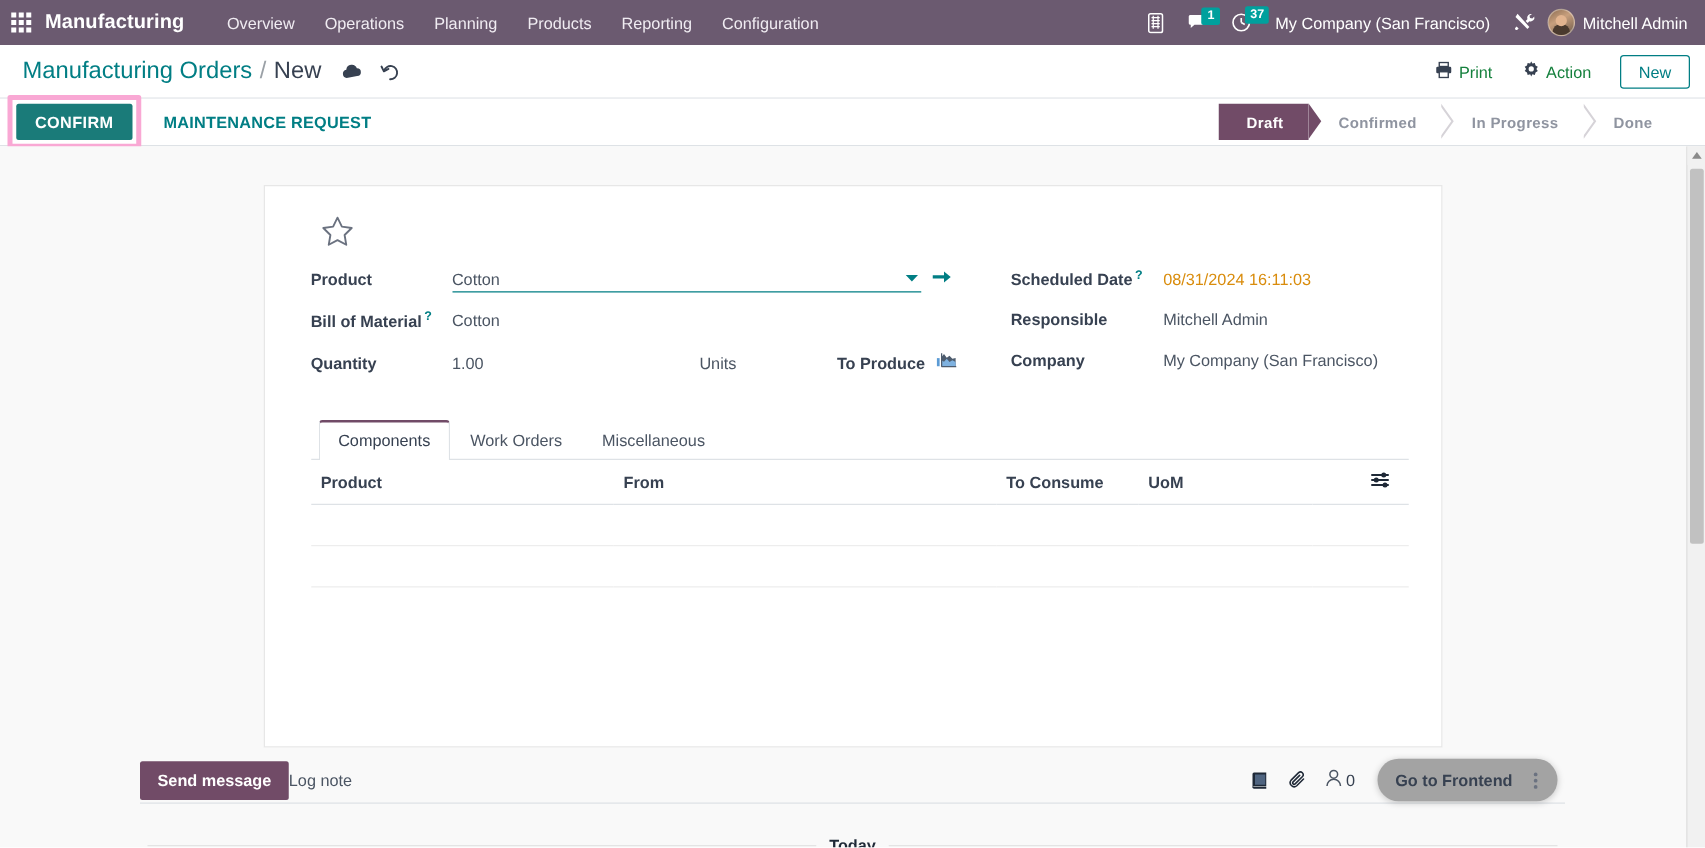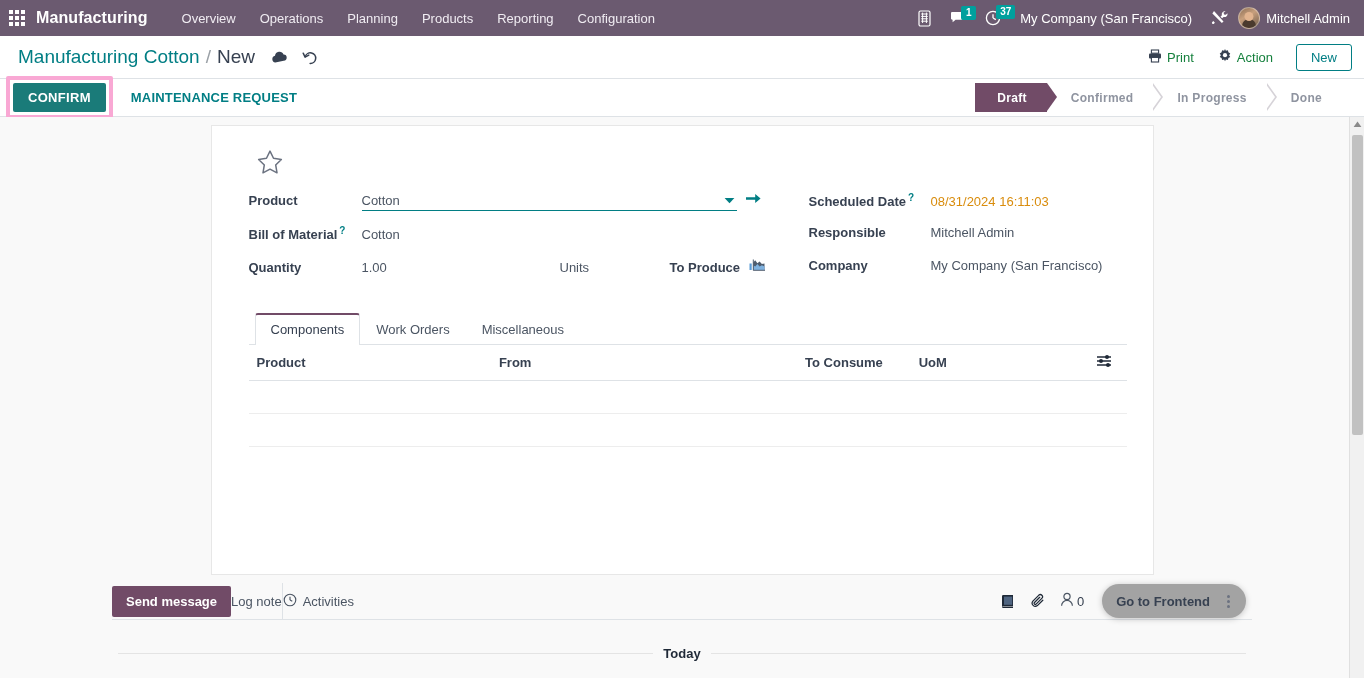--- a/index.html
+++ b/index.html
@@ -249,21 +249,21 @@
   
   .page-bg {
     background: #f9f9f9;
     height: 561px;
     overflow: hidden;
     position: relative;
   }
   .sheet {
     background: #ffffff;
     border: 1px solid #e7e7e7;
-    margin: 8px auto 0 auto;
+    margin: 31px auto 0 auto;
     width: 943px;
     min-height: 450px;
     padding: 16px 26px 20px 37px;
     position: relative;
   }
   .star-row { padding: 6px 0 12px 6px; }
   .star { cursor: pointer; display: inline-block; }
 
   .form-grid {
     display: grid;
@@ -535,21 +535,21 @@
       </svg>
     </div>
 
     <div class="avatar"></div>
     <div class="user-name">Mitchell Admin</div>
   </div>
 </div>
 
 <div class="control-panel">
   <div class="breadcrumb">
-    <span class="bc-root">Manufacturing Cotton</span>
+    <span class="bc-root">Manufacturing Orders</span>
     <span class="bc-sep">/</span>
     <span class="bc-current">New</span>
   </div>
   <div class="bc-actions">
     <span class="bc-icon">
       <svg width="17" height="14" viewBox="0 0 17 14">
         <path d="M4.3 12.4a3.4 3.4 0 01-.3-6.7 4.4 4.4 0 018.5-1.1 3.1 3.1 0 01.2 6.2z" fill="#374151"></path>
         <path d="M8.5 3.6l2.6 3H5.9z" fill="#374151"></path>
       </svg>
     </span>
@@ -717,30 +717,20 @@
             </tr>
         </tbody>
       </table>
     </div>
   </div>
 
   <div class="chatter">
     <div class="chatter-top">
       <button class="btn-send">Send message</button>
       <div class="chat-tab nosep">Log note</div>
-      <div class="chat-tab">
-        <span>
-          <svg width="14" height="14" viewBox="0 0 16 16">
-            <circle cx="8" cy="8" r="6.6" stroke="#4b5563" stroke-width="1.3" fill="none"></circle>
-            <line x1="8" y1="8" x2="8" y2="4.4" stroke="#4b5563" stroke-width="1.3"></line>
-            <line x1="8" y1="8" x2="10.6" y2="9.5" stroke="#4b5563" stroke-width="1.3"></line>
-          </svg>
-        </span>
-        <span>Activities</span>
-      </div>
 
       <div class="chatter-right">
         <span class="cr-icon">
           <svg width="16" height="15" viewBox="0 0 16 15">
             <path d="M2 2.2A1.2 1.2 0 013.2 1H13v11H3.2A1.2 1.2 0 002 13.2z" fill="#1f2937"></path>
             <path d="M4 2.6h8.2v8.2H4z" fill="#4f6480"></path>
             <path d="M2 12.4h11V14H3.2A1.2 1.2 0 012 12.8z" fill="#1f2937"></path>
           </svg>
         </span>
         <span class="cr-icon">

